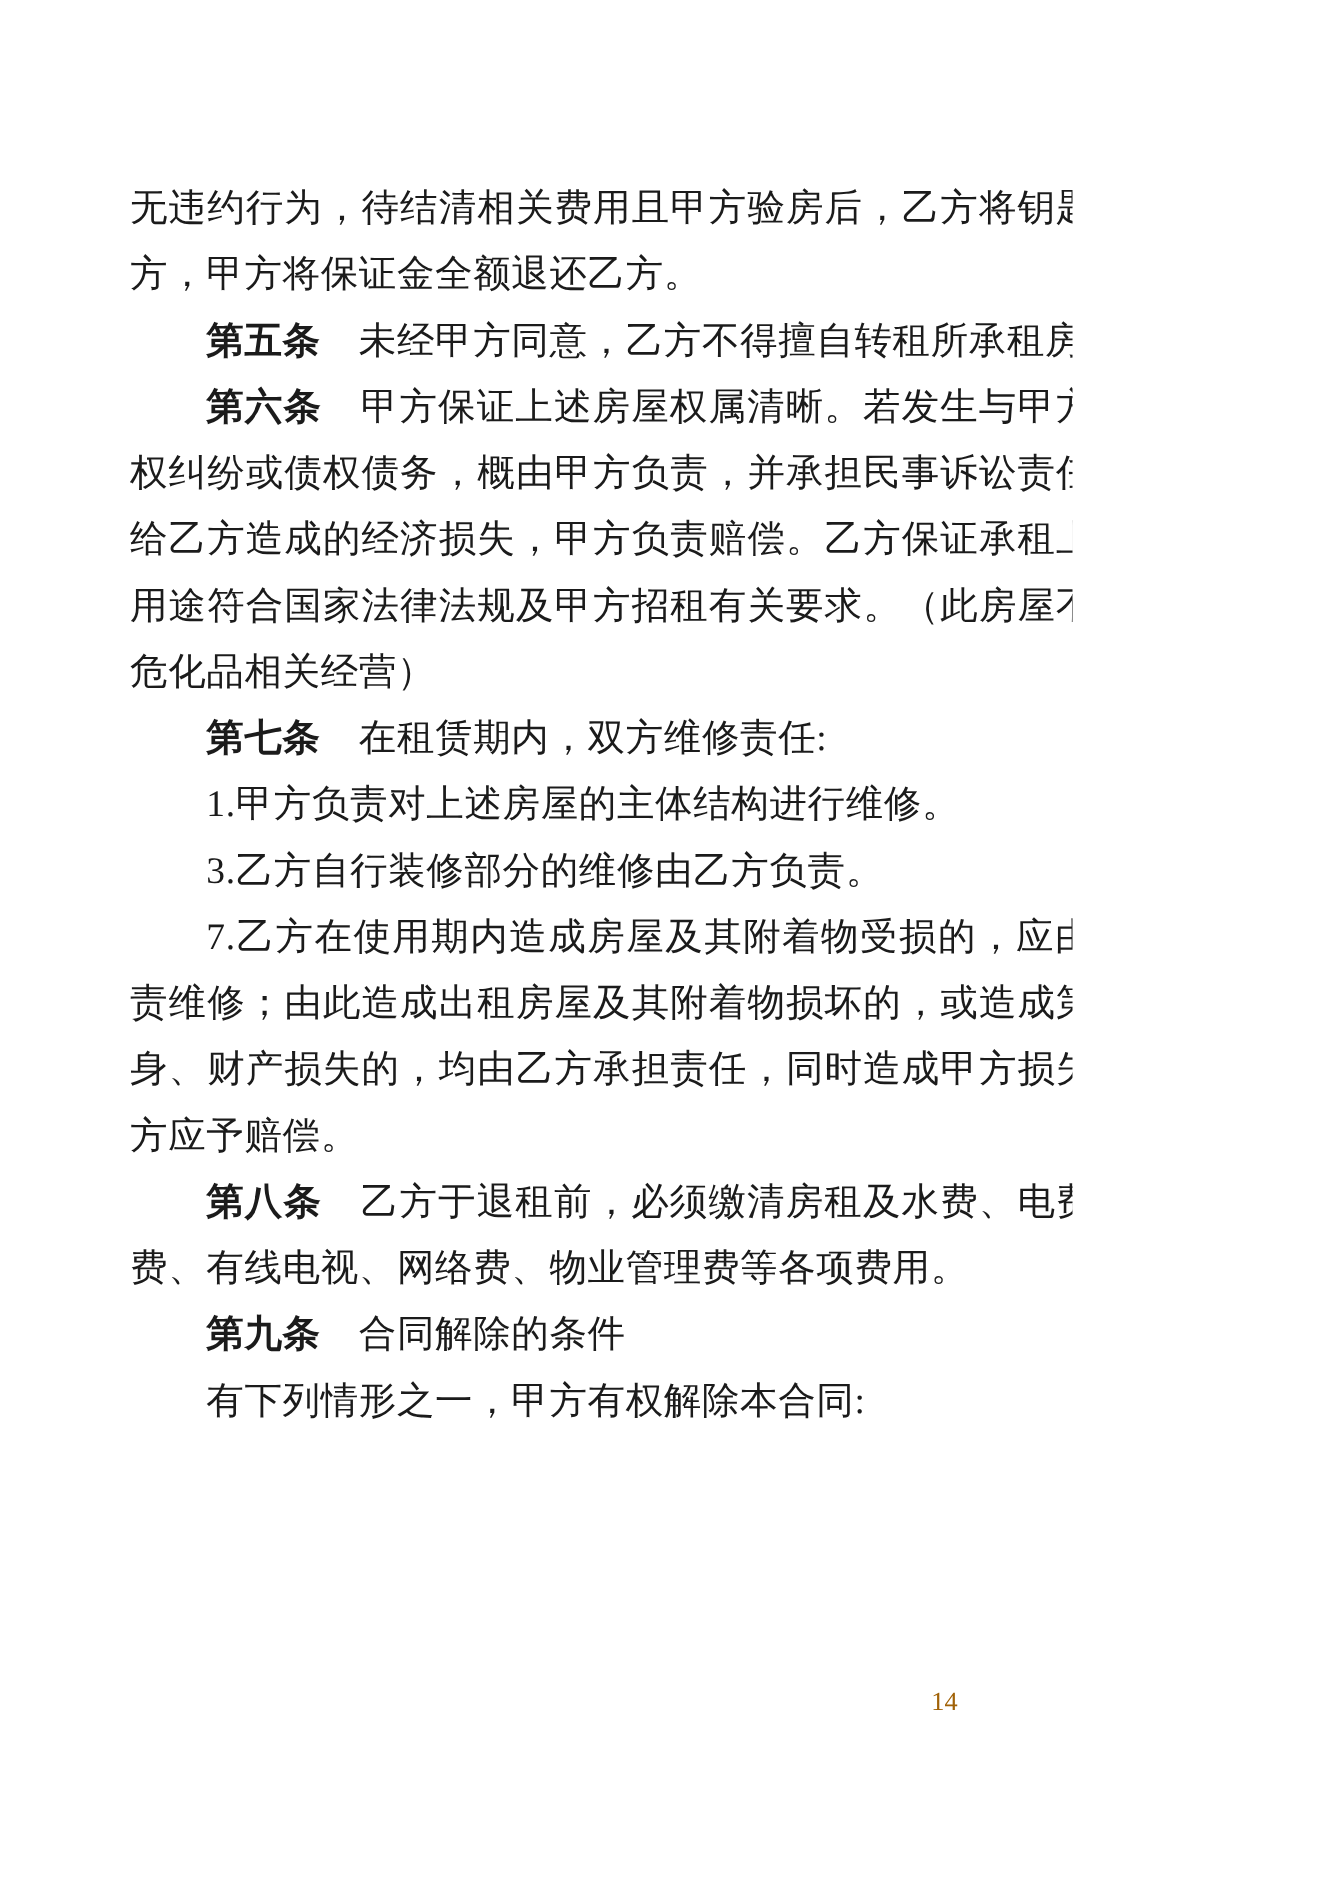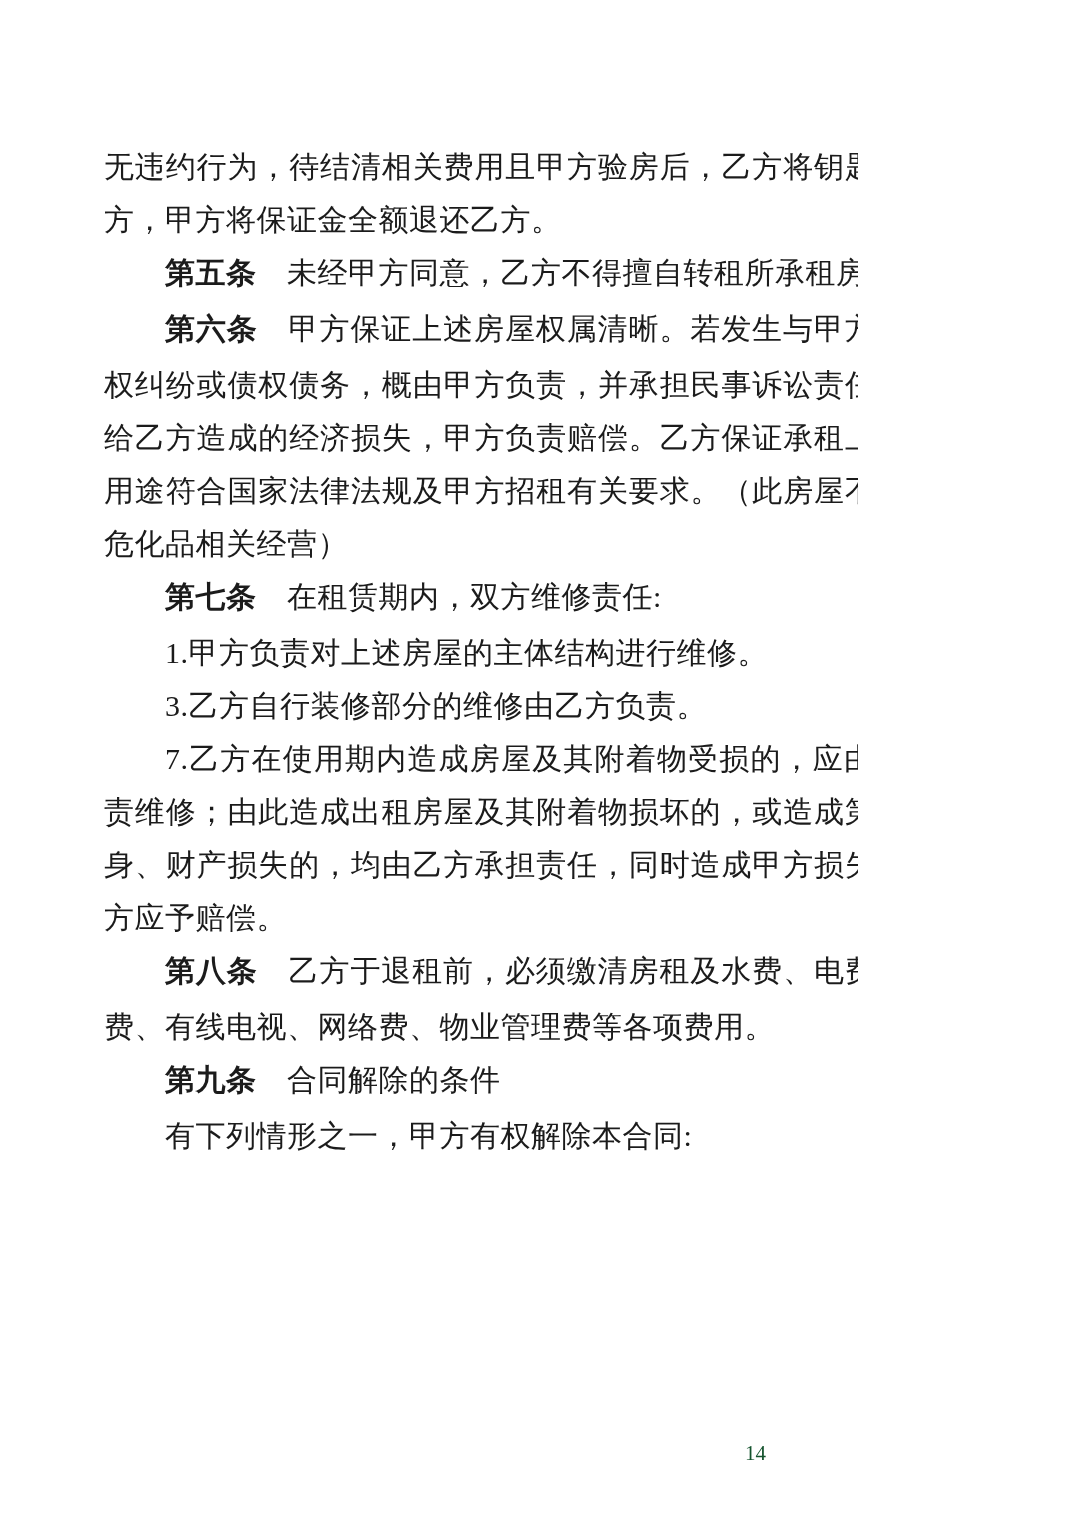--- a/index.html
+++ b/index.html
@@ -28,34 +28,33 @@
   }
   .para {
     margin: 0;
     padding: 0;
   }
   .para.indent {
     text-indent: 61px;
   }
   .run-bold {
     font-weight: bold;
-    font-family: Liberation Mono, monospace;
   }
   .run-underline {
     text-decoration: underline;
     text-underline-offset: 6px;
     white-space: pre;
   }
   .page-number {
     position: absolute;
-    top: 1440px;
+    top: 1348px;
     right: 92px;
     font-size: 21px;
     line-height: 26px;
-    color: #14532d;
+    color: #a16207;
   }
 </style>
 </head>
 <body>
 
 <div class="page">
   <div class="content" id="paragraphs-container">
       <p class="para"><span>无违约行为，待结清相关费用且甲方验房后，乙方将钥匙交还甲方，甲方将保证金全额退还乙方。</span></p>
       <p class="para indent"><span class="run-bold">第五条</span><span>　未经甲方同意，乙方不得擅自转租所承租房屋。</span></p>
       <p class="para indent"><span class="run-bold">第六条</span><span>　甲方保证上述房屋权属清晰。若发生与甲方有关产权纠纷或债权债务，概由甲方负责，并承担民事诉讼责任，因此给乙方造成的经济损失，甲方负责赔偿。乙方保证承租上述房屋用途符合国家法律法规及甲方招租有关要求。（此房屋不能用于危化品相关经营）</span></p>

